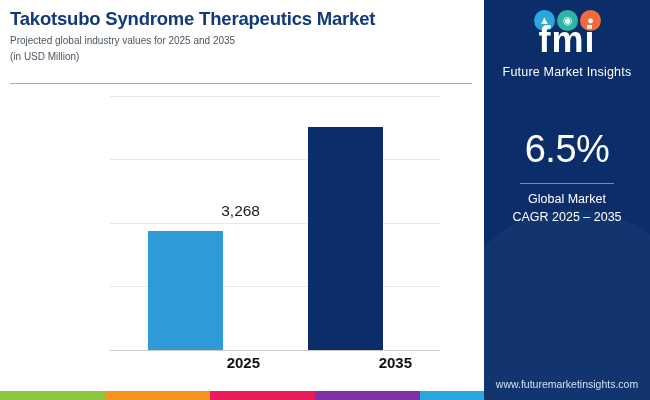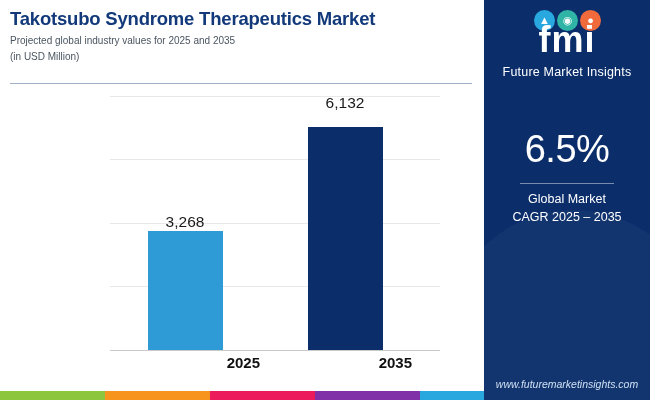--- a/index.html
+++ b/index.html
@@ -232,21 +232,20 @@
     line-height: 18px;
   }
   #website {
     position: absolute;
     left: 0;
     bottom: 10px;
     width: 166px;
     text-align: center;
     font-size: 10.5px;
     color: #cfe0f2;
-    font-style: italic;
   }
 </style>
 </head>
 <body>
 
 <div id="page">
 
   <div id="left-panel">
 
     <div id="title-block">
@@ -259,25 +258,24 @@
     <div id="title-rule"></div>
 
     <div id="plot-area">
       <div class="gridline" style="top:0px;"></div>
       <div class="gridline" style="top:63px;"></div>
       <div class="gridline" style="top:127px;"></div>
       <div class="gridline" style="top:190px;"></div>
 
       <div id="bars">
         <div class="bar-group" style="left:0px;">
-          <div class="bar-value" style="bottom:119px;">3,268</div>
+          <div class="bar-value" style="bottom:130px;text-align:right;">3,268</div>
           <div class="bar" style="height:119px;background:#2e9bd6;"></div>
         </div>
         <div class="bar-group" style="left:160px;">
-          <div class="bar-value" style="bottom:238px;">6,132</div>
           <div class="bar" style="height:223px;background:#0b2e6b;"></div>
         </div>
       </div>
     </div>
 
     <div id="axis-line"></div>
     <div class="cat-label" style="left:110px;">2025</div>
     <div class="cat-label" style="left:262px;">2035</div>
 
     <div id="bottom-strip">

